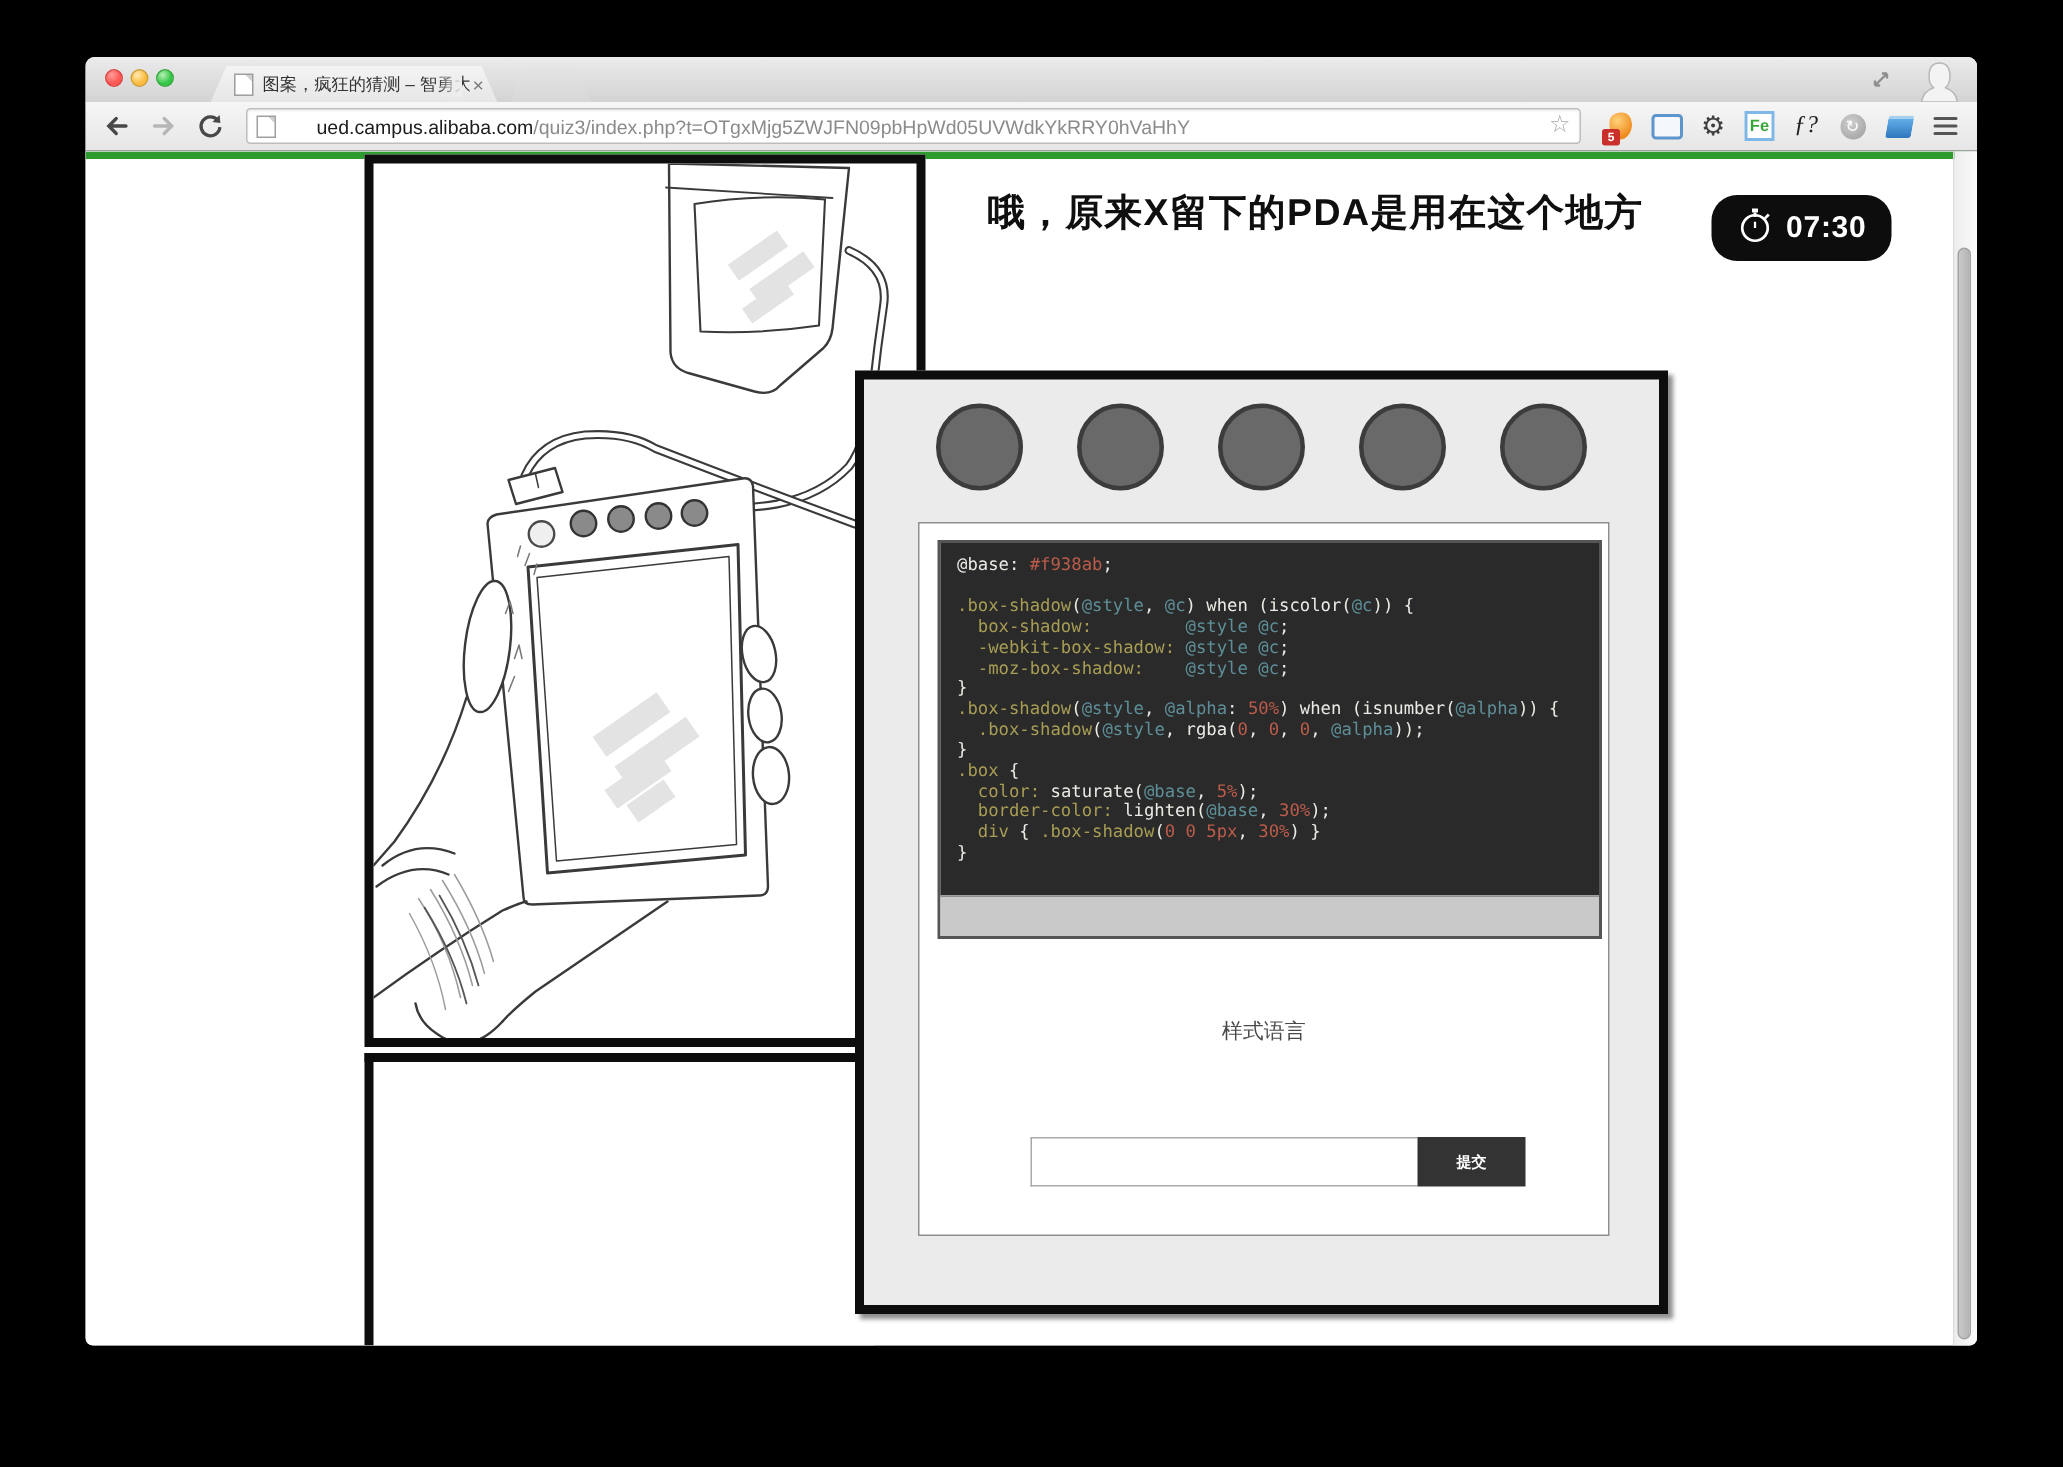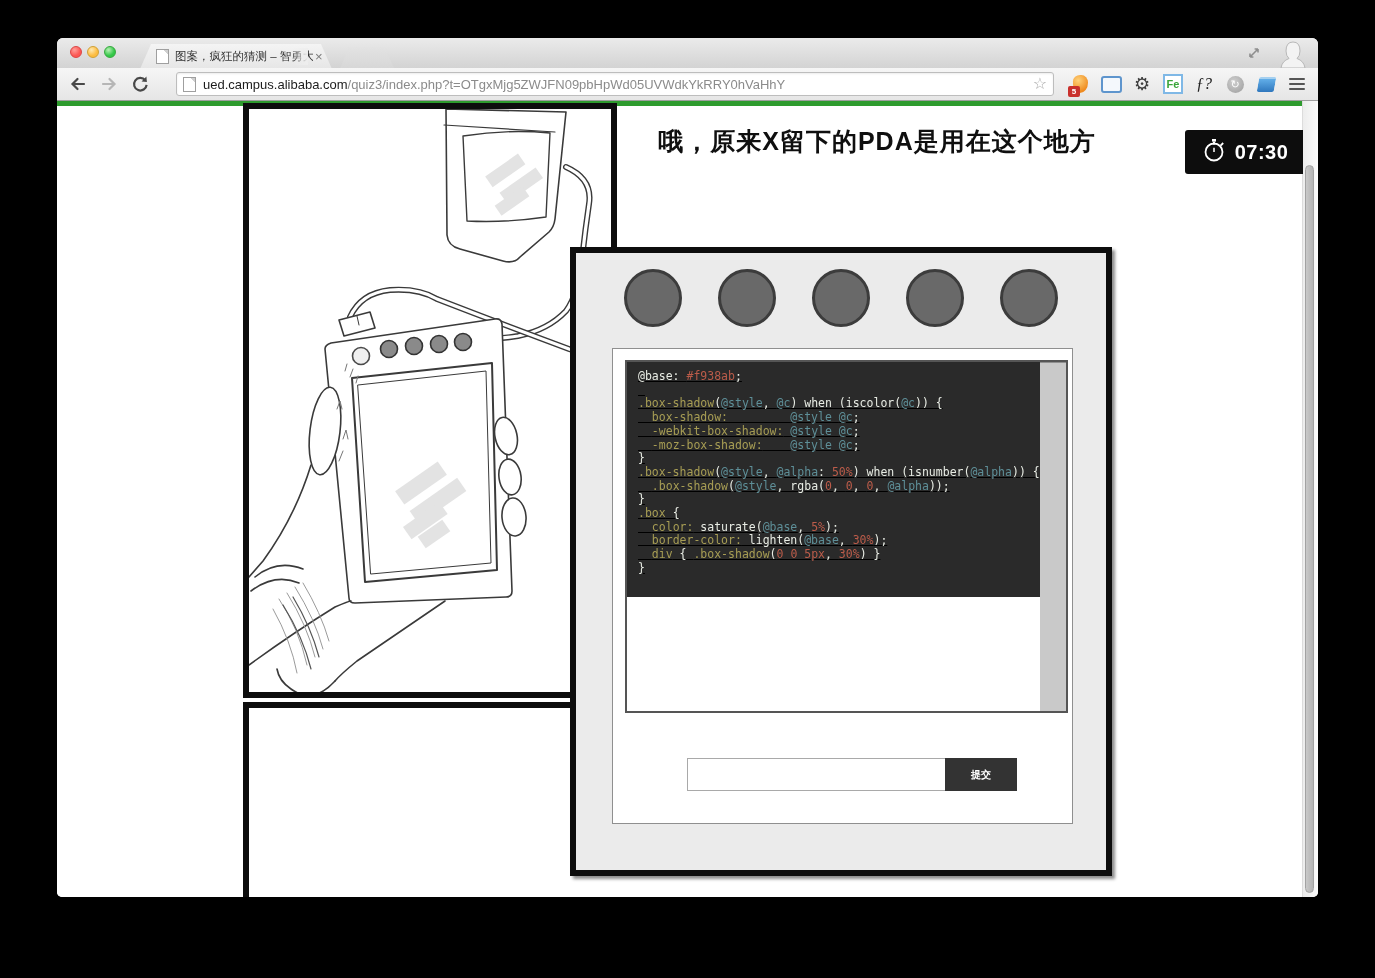--- a/index.html
+++ b/index.html
@@ -26,22 +26,22 @@
     background:linear-gradient(#e3e3e3,#d7d7d7);
     clip-path:polygon(0 100%,9px 0,45px 0,54px 100%);filter:drop-shadow(0 0 1px #a8a8a8);}
   .fullscreen-ic{position:absolute;right:56px;top:7px;}
   .avatar{position:absolute;right:12px;top:2px;}
   
   .toolbar{position:absolute;left:0;top:30px;right:0;height:33px;
     background:linear-gradient(#f6f6f6,#e6e6e6);border-bottom:1px solid #9f9f9f;
     display:flex;align-items:center;padding:0 10px;box-sizing:border-box;gap:9px;}
   .navbtn{width:22px;height:22px;display:flex;align-items:center;justify-content:center;flex:none;}
   .urlbox{flex:1;height:24px;background:#fff;border:1px solid #bdbdbd;border-radius:3px;
-    display:flex;align-items:center;padding:0 6px;box-sizing:border-box;margin:0 6px 0 16px;
-    box-shadow:inset 0 1px 2px rgba(0,0,0,.08);}
+    display:flex;align-items:center;padding:0 6px;box-sizing:border-box;margin:0 6px 0 4px;
+    box-shadow:inset 0 1px 2px rgba(0,0,0,.08);gap:20px;}
   .url-text{font-size:13px;margin-left:7px;white-space:nowrap;overflow:hidden;flex:1;}
   .url-domain{color:#1c1c1c;}
   .url-path{color:#8b8b8b;}
   .star{font-size:16px;color:#a8a8a8;line-height:1;margin-left:4px;}
   .page-ic{width:11px;height:13px;background:#fff;border:1px solid #9f9f9f;position:relative;flex:none;
     background:linear-gradient(225deg,#cfcfcf 0 3px,#fff 3px);}
   .ext{width:22px;height:22px;display:flex;align-items:center;justify-content:center;flex:none;position:relative;}
   .blob{width:15px;height:18px;background:radial-gradient(circle at 35% 30%,#ffd27a,#ef8b1e 70%);
     border-radius:52% 48% 58% 42%/38% 46% 62% 54%;}
   .badge{position:absolute;left:-1px;bottom:-2px;min-width:10px;height:11px;background:#c9302c;border-radius:2px;
@@ -51,44 +51,44 @@
   .fe-ic{width:16px;height:16px;background:#fff;border:2px solid #7fb8e6;font-size:11px;font-weight:bold;
     color:#3aa53a;display:flex;align-items:center;justify-content:center;}
   .fn-ic{font-family:"Liberation Serif",serif;font-style:italic;font-size:16px;color:#222;}
   .sync-ic{width:17px;height:17px;border-radius:50%;background:radial-gradient(circle at 40% 35%,#cfcfcf,#9b9b9b);
     color:#fff;font-size:11px;display:flex;align-items:center;justify-content:center;}
   .note-ic{width:17px;height:13px;background:linear-gradient(#62aee8,#2f77bd);transform:skewX(-10deg);
     border-radius:2px;border-top:2px solid #a5d0f0;}
   .menu-ic{width:16px;height:12px;display:flex;flex-direction:column;justify-content:space-between;}
   .menu-ic i{display:block;height:2.4px;background:#555;border-radius:1px;}
   
-  .page{position:absolute;left:0;top:63px;width:1246px;height:796px;background:#fff;overflow:hidden;}
+  .page{position:absolute;left:0;top:63px;width:1246px;height:796px;background:#fff;overflow:hidden;padding-left:12px;}
   .green-bar{position:absolute;left:0;top:0;width:100%;height:5px;background:var(--accent-green);}
   .scrollbar{position:absolute;right:0;top:63px;bottom:0;width:15px;
     background:linear-gradient(to right,#ededed,#fbfbfb);border-left:1px solid #dcdcdc;}
   .scroll-thumb{position:absolute;left:2px;width:9px;top:64px;height:728px;border-radius:5px;
     background:linear-gradient(to right,#c9c9c9,#b3b3b3);border:1px solid #a2a2a2;box-sizing:border-box;}
   .panel1{position:absolute;left:186px;top:2px;width:374px;height:595px;box-sizing:border-box;
     border:6px solid #0d0d0d;background:#fff;z-index:1;}
   .panel2{position:absolute;left:186px;top:601px;width:340px;height:240px;
     border-left:6px solid #0d0d0d;border-top:6px solid #0d0d0d;background:#fff;box-sizing:border-box;z-index:1;}
   .quiz-title{position:absolute;left:560px;top:24px;width:520px;text-align:center;z-index:3;
     font-size:25px;font-weight:bold;color:#0f0f0f;letter-spacing:1px;}
-  .timer{position:absolute;left:1128px;top:29px;width:120px;height:44px;background:var(--timer-bg);
-    border-radius:3px;display:flex;align-items:center;justify-content:center;gap:9px;z-index:3;}
+  .timer{position:absolute;left:1084px;top:29px;width:120px;height:44px;background:var(--timer-bg);
+    border-radius:17px;display:flex;align-items:center;justify-content:center;gap:9px;z-index:3;}
   .timer-text{color:#fff;font-size:20px;font-weight:bold;letter-spacing:.5px;}
   
   .card{position:absolute;left:513px;top:146px;width:542px;height:629px;box-sizing:border-box;
     border:6px solid #0d0d0d;background:var(--card-bg);z-index:5;box-shadow:3px 3px 3px rgba(0,0,0,.45);}
   .circles{display:flex;justify-content:center;gap:36px;margin-top:16px;}
   .choice-circle{width:58px;height:58px;border-radius:50%;background:#696969;border:3px solid #3c3c3c;box-sizing:border-box;}
   .inner-panel{position:absolute;left:36px;top:95px;width:461px;height:476px;background:#fff;
     border:1px solid #8f8f8f;box-sizing:border-box;}
-  .code-wrap{position:absolute;left:12px;top:11px;width:443px;height:353px;border:2px solid #555;
-    box-sizing:border-box;display:flex;text-decoration:underline;}
+  .code-wrap{position:absolute;left:12px;top:11px;width:443px;height:266px;border:2px solid #555;
+    box-sizing:border-box;display:flex;flex-direction:column;}
   .code-area{height:227px;background:var(--code-bg);padding:8px 0 0 11px;overflow:hidden;
     font-family:"DejaVu Sans Mono","Liberation Mono",monospace;font-size:11.5px;line-height:13.7px;
     white-space:pre;color:var(--code-default);}
   .tok-d{color:var(--code-default);}
   .tok-p{color:var(--code-property);}
   .tok-v{color:var(--code-variable);}
   .tok-n{color:var(--code-number);}
   .preview-area{flex:1;background:var(--preview-bg);border-top:1px solid #8f8f8f;}
   .q-label{position:absolute;left:0;right:0;top:330px;text-align:center;font-size:14px;color:#4a4a4a;}
   .answer-row{position:absolute;left:74px;top:409px;display:flex;}
@@ -268,20 +268,21 @@
           <div class="choice-circle"></div>
           <div class="choice-circle"></div>
           <div class="choice-circle"></div>
           <div class="choice-circle"></div>
         </div>
       <div class="inner-panel">
         <div class="code-wrap">
           <div class="code-area"><div class="code-line"><span class="tok-d">@base: </span><span class="tok-n">#f938ab</span><span class="tok-d">;</span></div><div class="code-line">&nbsp;</div><div class="code-line"><span class="tok-p">.box-shadow</span><span class="tok-d">(</span><span class="tok-v">@style</span><span class="tok-d">, </span><span class="tok-v">@c</span><span class="tok-d">) when (iscolor(</span><span class="tok-v">@c</span><span class="tok-d">)) {</span></div><div class="code-line"><span class="tok-d">  </span><span class="tok-p">box-shadow:</span><span class="tok-d">         </span><span class="tok-v">@style</span><span class="tok-d"> </span><span class="tok-v">@c</span><span class="tok-d">;</span></div><div class="code-line"><span class="tok-d">  </span><span class="tok-p">-webkit-box-shadow:</span><span class="tok-d"> </span><span class="tok-v">@style</span><span class="tok-d"> </span><span class="tok-v">@c</span><span class="tok-d">;</span></div><div class="code-line"><span class="tok-d">  </span><span class="tok-p">-moz-box-shadow:</span><span class="tok-d">    </span><span class="tok-v">@style</span><span class="tok-d"> </span><span class="tok-v">@c</span><span class="tok-d">;</span></div><div class="code-line"><span class="tok-d">}</span></div><div class="code-line"><span class="tok-p">.box-shadow</span><span class="tok-d">(</span><span class="tok-v">@style</span><span class="tok-d">, </span><span class="tok-v">@alpha</span><span class="tok-d">: </span><span class="tok-n">50%</span><span class="tok-d">) when (isnumber(</span><span class="tok-v">@alpha</span><span class="tok-d">)) {</span></div><div class="code-line"><span class="tok-d">  </span><span class="tok-p">.box-shadow</span><span class="tok-d">(</span><span class="tok-v">@style</span><span class="tok-d">, rgba(</span><span class="tok-n">0</span><span class="tok-d">, </span><span class="tok-n">0</span><span class="tok-d">, </span><span class="tok-n">0</span><span class="tok-d">, </span><span class="tok-v">@alpha</span><span class="tok-d">));</span></div><div class="code-line"><span class="tok-d">}</span></div><div class="code-line"><span class="tok-p">.box</span><span class="tok-d"> {</span></div><div class="code-line"><span class="tok-d">  </span><span class="tok-p">color:</span><span class="tok-d"> saturate(</span><span class="tok-v">@base</span><span class="tok-d">, </span><span class="tok-n">5%</span><span class="tok-d">);</span></div><div class="code-line"><span class="tok-d">  </span><span class="tok-p">border-color:</span><span class="tok-d"> lighten(</span><span class="tok-v">@base</span><span class="tok-d">, </span><span class="tok-n">30%</span><span class="tok-d">);</span></div><div class="code-line"><span class="tok-d">  </span><span class="tok-p">div</span><span class="tok-d"> { </span><span class="tok-p">.box-shadow</span><span class="tok-d">(</span><span class="tok-n">0 0 5px</span><span class="tok-d">, </span><span class="tok-n">30%</span><span class="tok-d">) }</span></div><div class="code-line"><span class="tok-d">}</span></div></div>
           <div class="preview-area"></div>
         </div>
+        <div class="q-label">样式语言</div>
         <div class="answer-row">
           <input class="answer-input" type="text" value="" style="">
           <button class="submit-btn">提交</button>
         </div>
       </div>
     </div>
   </div>
 
   <div class="scrollbar">
     <div class="scroll-thumb"></div>

